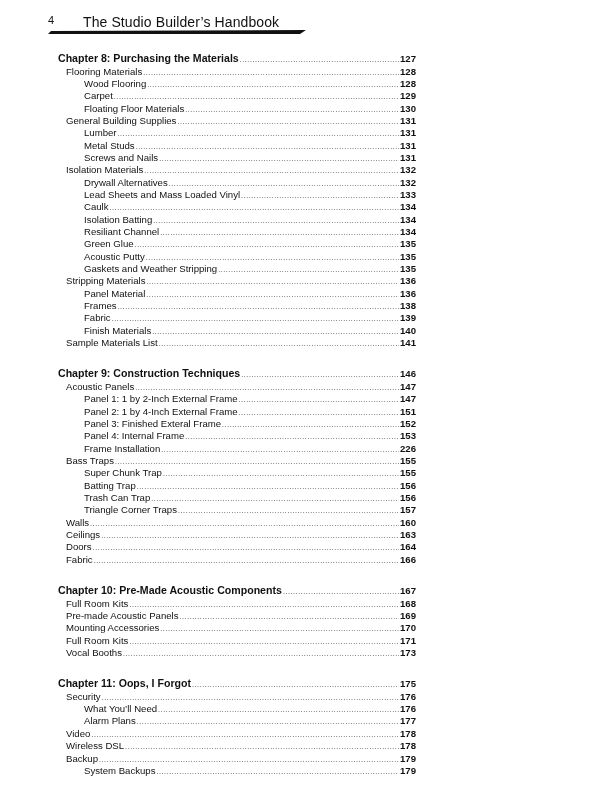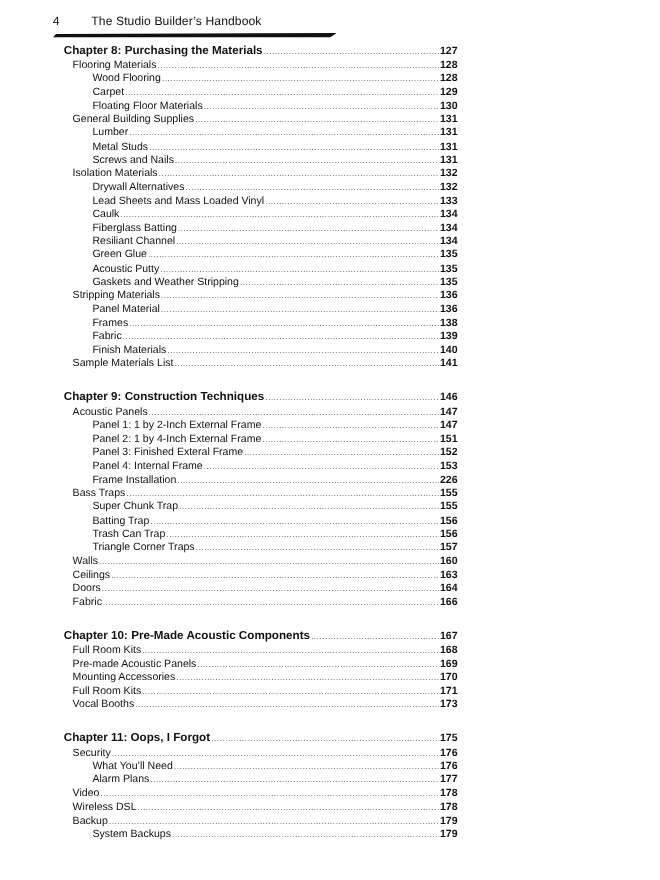--- a/index.html
+++ b/index.html
@@ -1,28 +1,28 @@
 <!DOCTYPE html>
 <html><head>
 <meta charset="utf-8">
 <style>
   html, body { margin: 0; padding: 0; background: #ffffff; }
   body { width: 600px; height: 800px; position: relative; overflow: hidden;
          font-family: "Liberation Sans", sans-serif; color: #111; }
   .header { position: absolute; left: 48px; top: 12px; width: 260px; height: 22px; }
   .page-num { position: absolute; left: 0; top: 2px; font-size: 11px; }
-  .book-title { position: absolute; left: 35px; top: 2px; font-size: 11px; letter-spacing: 0.1px; }
+  .book-title { position: absolute; left: 35px; top: 2px; font-size: 14px; letter-spacing: 0.1px; }
   .rule { position: absolute; left: 0; top: 18px; width: 258px; height: 4px; }
   .toc { position: absolute; left: 58px; top: 40px; width: 358px; }
   .chapter { margin-bottom: 18px; }
   .row { display: flex; align-items: baseline; height: 12.35px; font-size: 9.6px; line-height: 12.35px; white-space: nowrap; }
   .row.l0 { font-weight: bold; font-size: 10.6px; height: 13.5px; line-height: 13.5px; }
   .row.l1 { padding-left: 8px; }
   .row.l2 { padding-left: 26px; }
-  .label { flex: 0 0 auto; }
+  .label { flex: 0 0 auto; margin-top: 12px; }
   .leader { flex: 1 1 auto; overflow: hidden; margin: 0 1px; font-weight: normal;
             font-size: 7px; letter-spacing: 0.6px; color: #222; }
   .leader::before { content: "............................................................................................................................................................................................................"; }
   .pg { flex: 0 0 auto; font-weight: bold; font-size: 9.6px; }
 </style>
 </head>
 <body>
 
 <div class="header">
   <span class="page-num">4</span>
@@ -93,21 +93,21 @@
         <span class="label">Lead Sheets and Mass Loaded Vinyl</span>
         <span class="leader"></span>
         <span class="pg">133</span>
       </div>
       <div class="row l2">
         <span class="label">Caulk</span>
         <span class="leader"></span>
         <span class="pg">134</span>
       </div>
       <div class="row l2">
-        <span class="label">Fiberglass Batting</span>
+        <span class="label">Isolation Batting</span>
         <span class="leader"></span>
         <span class="pg">134</span>
       </div>
       <div class="row l2">
         <span class="label">Resiliant Channel</span>
         <span class="leader"></span>
         <span class="pg">134</span>
       </div>
       <div class="row l2">
         <span class="label">Green Glue</span>

